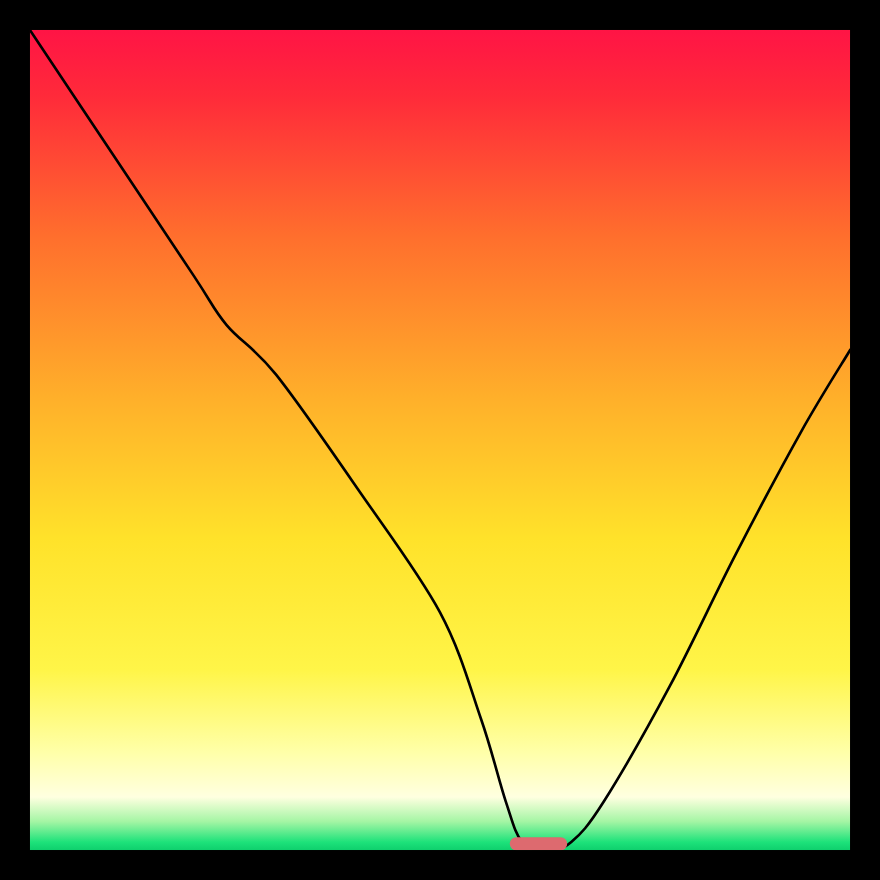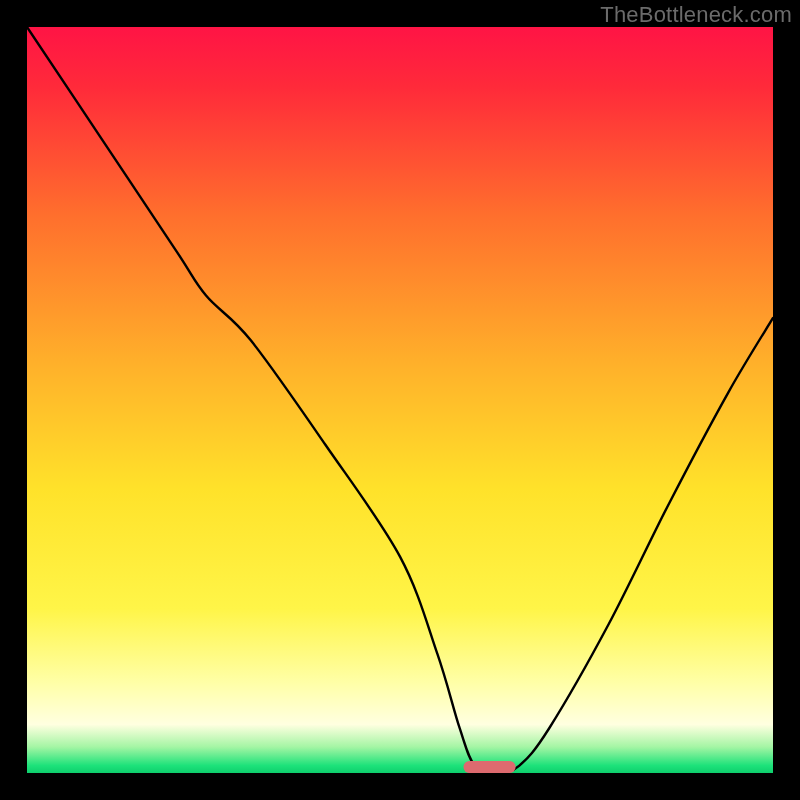--- a/index.html
+++ b/index.html
@@ -36,21 +36,20 @@
     overflow: hidden;
   }
   svg {
     display: block;
   }
 </style>
 </head>
 <body>
 
 <div class="frame">
-  <div class="watermark">TheBottleneck.com</div>
 
   <div class="plot-area">
     <svg id="chart-svg" width="746" height="746" viewBox="0 0 746 746">
       <defs>
         <linearGradient id="bg-grad" x1="0" y1="0" x2="0" y2="1">
             <stop offset="0.00%" stop-color="#ff1445"></stop>
             <stop offset="8.00%" stop-color="#ff2a3a"></stop>
             <stop offset="25.00%" stop-color="#ff6e2d"></stop>
             <stop offset="45.00%" stop-color="#ffb02a"></stop>
             <stop offset="62.00%" stop-color="#ffe22a"></stop>

